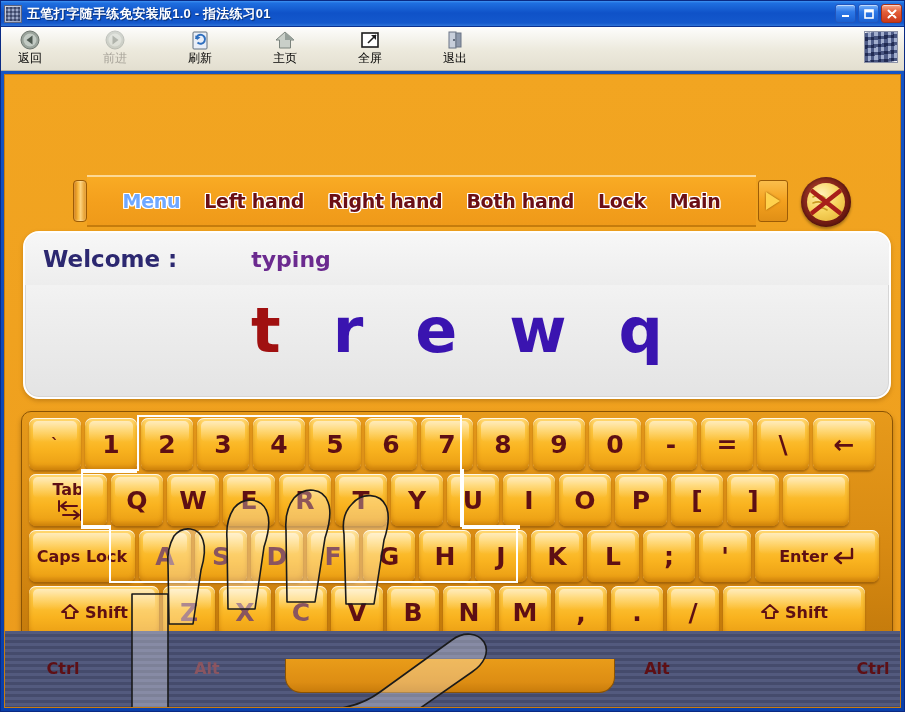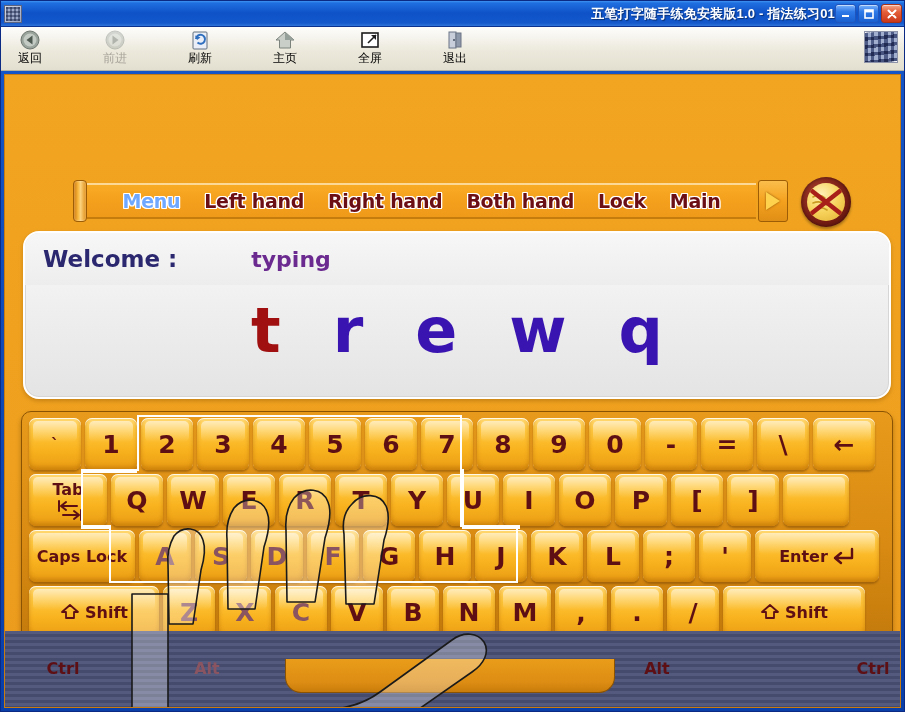--- a/index.html
+++ b/index.html
@@ -8,21 +8,21 @@
     overflow: hidden;
     font-family: "Liberation Sans", sans-serif;
     background: #0a246a;
   }
 
   
   .window {
     position: absolute; inset: 0;
     background: linear-gradient(180deg,#1657c8 0%, #0a3fa8 100%);
     border: 1px solid #0a2a84;
-    display: flex; flex-direction: column; text-align: right;
+    display: flex; flex-direction: column;
   }
   .titlebar {
     height: 26px;
     background: linear-gradient(180deg,#3f93f3 0%, #1f6fe0 8%, #0f52c8 48%, #1458cc 88%, #2f74d8 100%);
     display: flex; align-items: center;
     padding: 0 2px 0 3px;
     border-bottom: 1px solid #0a3090;
   }
   .title-icon {
     width: 18px; height: 18px; margin-right: 5px;
@@ -114,21 +114,21 @@
     display:flex; align-items:center;
   }
   .nav-endcap {
     width: 14px; height: 42px; border-radius: 4px;
     background: linear-gradient(90deg,#d07a0d 0%, #f9b93f 35%, #fcd27e 55%, #e08f16 100%);
     border: 1px solid #9d5c06;
     box-shadow: inset 0 0 2px rgba(255,255,255,.6);
     flex: none;
   }
   .nav-bar {
-    flex: 1; height: 36px;
+    flex: 1; height: 52px;
     background: linear-gradient(180deg,#f9ab24 0%, #f4a01d 50%, #ef9a19 100%);
     border-top: 2px solid #fcd996;
     border-bottom: 2px solid #c57c0c;
     display:flex; align-items:center; justify-content:center;
     gap: 24px;
     padding: 0 18px;
   }
   .nav-item {
     font-size: 19px; font-weight: bold;
     color: #6b0f15;

